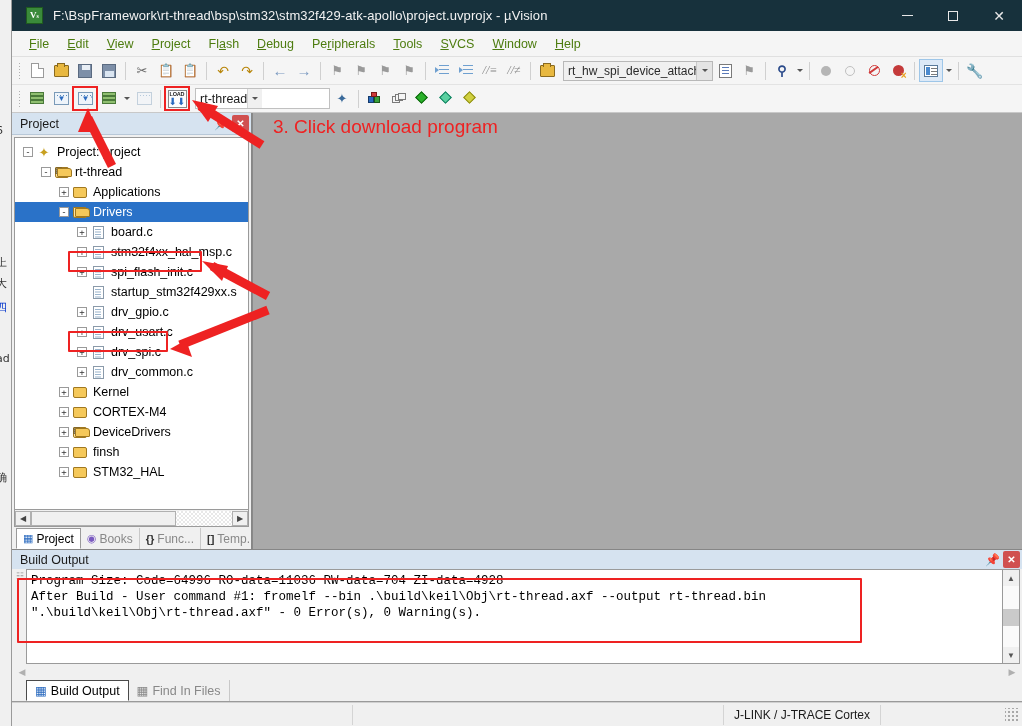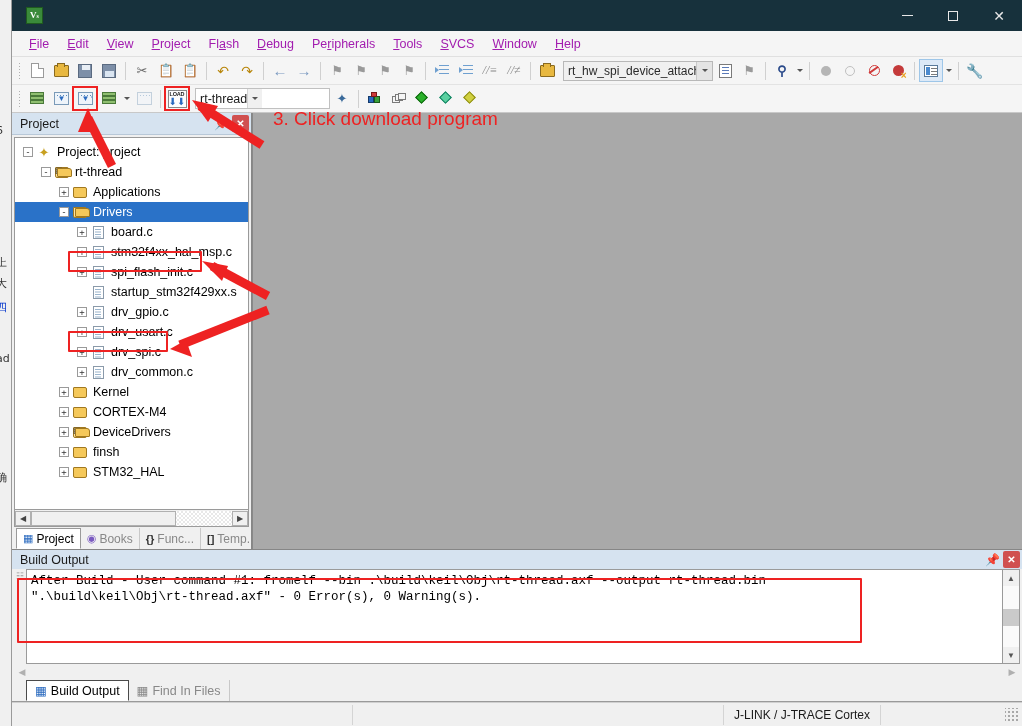--- a/index.html
+++ b/index.html
@@ -64,21 +64,21 @@
   .glyph-max { width: 10px; height: 10px; border: 1px solid #e8e8e8; }
   .glyph-close { font-size: 14px; line-height: 1; }
 
   
   .menubar {
     height: 26px; flex: 0 0 26px; background: #f5f5f5;
     border-bottom: 1px solid #e0e0e0;
     display: flex; align-items: center; padding-left: 8px;
   }
   .menu-item {
-    padding: 3px 9px; font-size: 12.5px; color: #a21caf;
+    padding: 3px 9px; font-size: 12.5px; color: #4d7c0f;
     font-family: "Liberation Sans", sans-serif;
   }
   .menu-item u { text-decoration: underline; }
 
   
   .toolbar {
     height: 28px; flex: 0 0 28px; background: #f5f5f5;
     display: flex; align-items: center; padding-left: 4px;
     border-bottom: 1px solid #e3e3e3;
     position: relative;
@@ -281,20 +281,21 @@
     <span class="frag" style="top:276px;">大</span>
     <span class="frag" style="top:300px; color:#0033cc;">四</span>
     <span class="frag" style="top:352px;">ad</span>
     <span class="frag" style="top:470px;">确</span>
   </div>
 
   <div class="win">
 
     <div class="titlebar">
       <div class="app-icon">V<span style="font-size:6px;">s</span></div>
+      <div class="title-text">F:\BspFramework\rt-thread\bsp\stm32\stm32f429-atk-apollo\project.uvprojx - µVision</div>
       <div class="win-btns">
         <div class="win-btn">
             <span class="glyph-min"></span>
           </div>
         <div class="win-btn">
             <span class="glyph-max"></span>
           </div>
         <div class="win-btn close">
             <span class="glyph-close">✕</span>
           </div>
@@ -705,21 +706,21 @@
         <span class="ttl">Build Output</span>
         <span class="hbtn">
             <span class="ic-pin">📌</span>
           </span>
         <span class="hbtn closex">✕</span>
       </div>
       <div class="build-body">
         <div class="build-gutter">
           <span style="font-size:9px;color:#999;">☷</span>
         </div>
-        <div class="build-text" id="build-lines"><div>After Build - User command #1: fromelf --bin .\build\keil\Obj\rt-thread.axf --output rt-thread.bin</div><div>".\build\keil\Obj\rt-thread.axf" - 0 Error(s), 0 Warning(s).</div></div>
+        <div class="build-text" id="build-lines"><div>Program Size: Code=64996 RO-data=11036 RW-data=704 ZI-data=4928</div><div>After Build - User command #1: fromelf --bin .\build\keil\Obj\rt-thread.axf --output rt-thread.bin</div><div>".\build\keil\Obj\rt-thread.axf" - 0 Error(s), 0 Warning(s).</div></div>
         <div class="build-vsc">
           <span class="vsc-arrow">▲</span>
           <span class="vsc-track">
               <span class="vsc-thumb"></span>
             </span>
           <span class="vsc-arrow">▼</span>
         </div>
       </div>
       <div class="build-hsc">
         <span class="hl">◀</span>
@@ -762,15 +763,15 @@
     <path d="M 262 145 L 200 106" stroke="#ee2222" stroke-width="9" fill="none"></path>
     <path d="M 192 100 L 208 122 L 218 106 Z" fill="#ee2222"></path>
 
     <path d="M 268 296 L 212 266" stroke="#ee2222" stroke-width="9" fill="none"></path>
     <path d="M 202 261 L 222 281 L 228 266 Z" fill="#ee2222"></path>
 
     <path d="M 268 310 L 180 345" stroke="#ee2222" stroke-width="9" fill="none"></path>
     <path d="M 170 349 L 192 357 L 186 340 Z" fill="#ee2222"></path>
   </svg>
 
-  <div class="anno" style="left:273px; top:108px; font-size:19px;">3. Click download program</div>
+  <div class="anno" style="left:273px; top:116px; font-size:19px;">3. Click download program</div>
 
 </div>
 
 </body></html>

